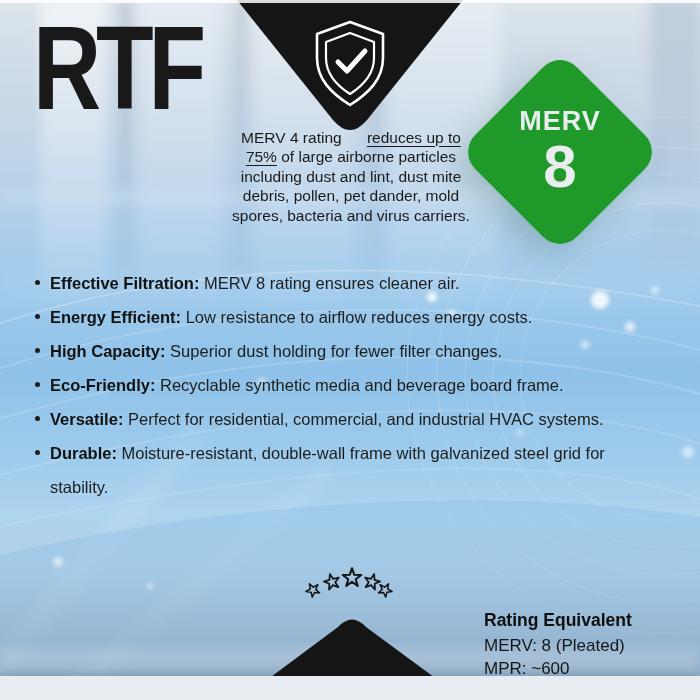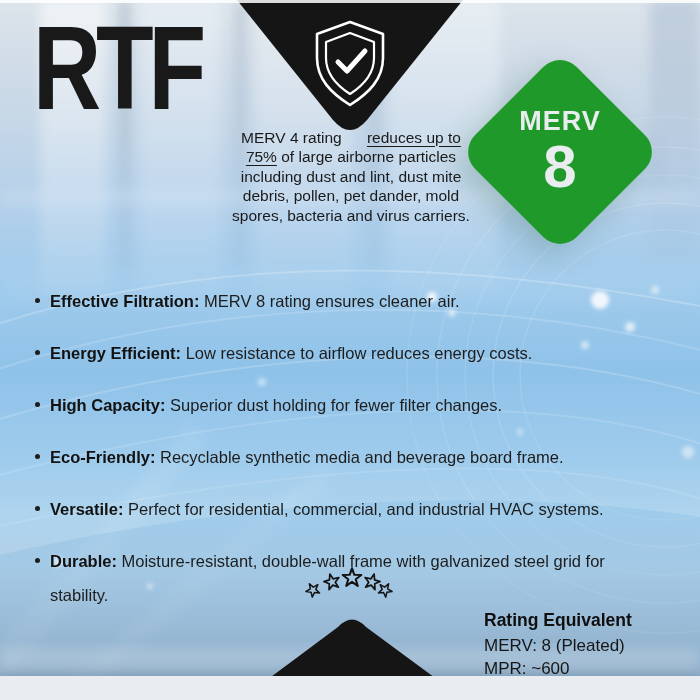--- a/index.html
+++ b/index.html
@@ -54,21 +54,21 @@
   
   .kb-heading{
     position:absolute;left:33px;top:224px;z-index:5;
     font-size:27px;font-weight:700;color:#0e0e0e;letter-spacing:-.3px;
   }
   .kb-list{
     position:absolute;left:33px;top:266px;width:616px;z-index:5;
     list-style:none;margin:0;padding:0;
     font-size:16.5px;line-height:34px;color:#1d1d1d;
   }
-  .kb-list li{position:relative;padding-left:17px;margin-top:18px;}
+  .kb-list li{position:relative;padding-left:17px;}
   .kb-list .dot{
     position:absolute;left:2px;top:14px;width:5px;height:5px;border-radius:50%;
     background:#1d1d1d;
   }
   .kb-list strong{font-weight:700;color:#121212;}
 
   
   .stars{position:absolute;left:295px;top:564px;z-index:5;}
   .bottom-banner{position:absolute;left:228px;top:604px;z-index:4;}
   .rating{

